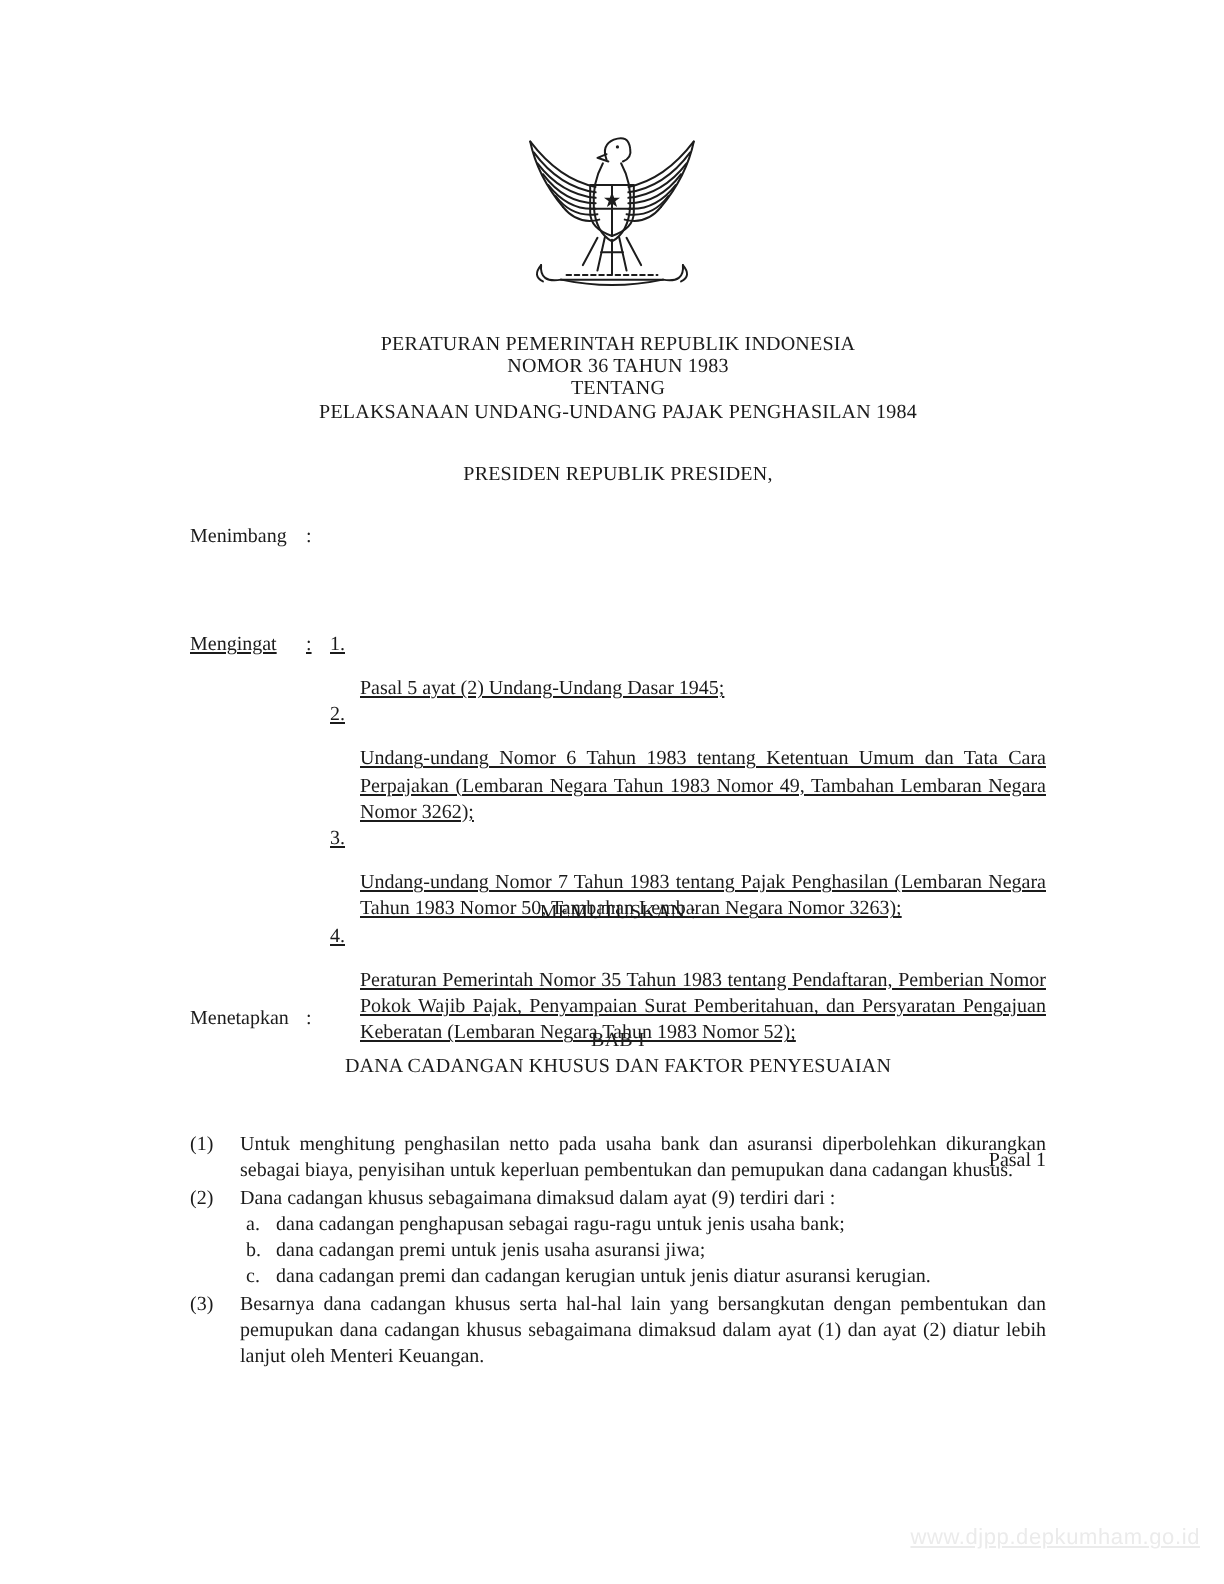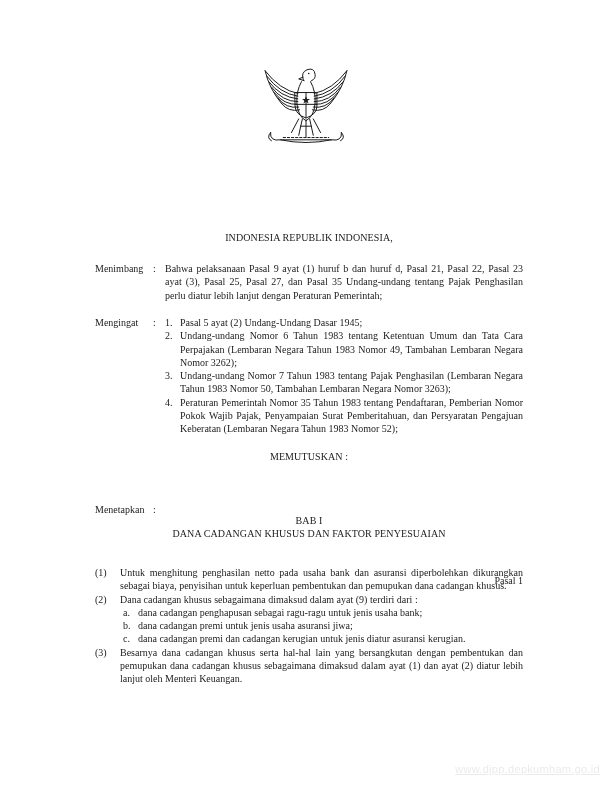--- a/index.html
+++ b/index.html
@@ -25,25 +25,25 @@
     text-align:center;letter-spacing:.1px;
   }
   .row{
     position:absolute;left:95px;width:428px;
     display:flex;line-height:13.3px;
   }
   .row .label{width:58px;flex:none;}
   .row .sep{width:12px;flex:none;}
   .row .body{flex:1;text-align:justify;}
   .menimbang{top:262px;}
-  .mengingat{top:316px;}
+  .mengingat{top:316px;text-decoration:underline;}
   .menetapkan{top:475px;margin-top:28px;}
   .num-item{display:flex;}
   .num-item .num{width:15px;flex:none;}
-  .num-item .txt{flex:1;text-align:justify;}
+  .num-item .txt{flex:1;text-align:justify;margin-top:22px;}
   .memutuskan{
     position:absolute;top:451px;left:95px;width:428px;
     text-align:center;letter-spacing:.1px;
   }
   .bab-block{
     position:absolute;top:514px;left:95px;width:428px;
     text-align:center;line-height:13.2px;letter-spacing:.1px;
   }
   .pasal-heading{
     position:absolute;top:552px;left:95px;width:428px;
@@ -114,27 +114,32 @@
 
       <path d="M47,62 L39,77 M63,62 L71,77"></path>
 
       <path d="M16,77 Q15,87 27,85 L83,85 Q95,87 94,77"></path>
       <path d="M27,85 Q55,91 83,85"></path>
       <path d="M16,77 q-5,6 1,9 M94,77 q5,6 -1,9"></path>
       <path d="M30,82.5 h50" stroke-dasharray="2.5,2"></path>
     </svg>
   </div>
 
-
-  <div class="salutation">INDONESIA REPUBLIK INDONESIA,</div>
+  <div class="title-block">
+    <div>PERATURAN PEMERINTAH REPUBLIK INDONESIA</div>
+    <div>NOMOR 36 TAHUN 1983</div>
+    <div>TENTANG</div>
+    <div>PELAKSANAAN UNDANG-UNDANG PAJAK PENGHASILAN 1984</div>
+  </div>
+
+  <div class="salutation">PRESIDEN REPUBLIK PRESIDEN,</div>
 
   <div class="row menimbang">
     <div class="label">Menimbang</div>
     <div class="sep">:</div>
-    <div class="body">Bahwa pelaksanaan Pasal 9 ayat (1) huruf b dan huruf d, Pasal 21, Pasal 22, Pasal 23 ayat (3), Pasal 25, Pasal 27, dan Pasal 35 Undang-undang tentang Pajak Penghasilan perlu diatur lebih lanjut dengan Peraturan Pemerintah;</div>
   </div>
 
   <div class="row mengingat">
     <div class="label">Mengingat</div>
     <div class="sep">:</div>
     <div class="body">
       <div class="num-item">
         <span class="num">1.</span>
         <span class="txt">Pasal 5 ayat (2) Undang-Undang Dasar 1945;</span>
       </div>

